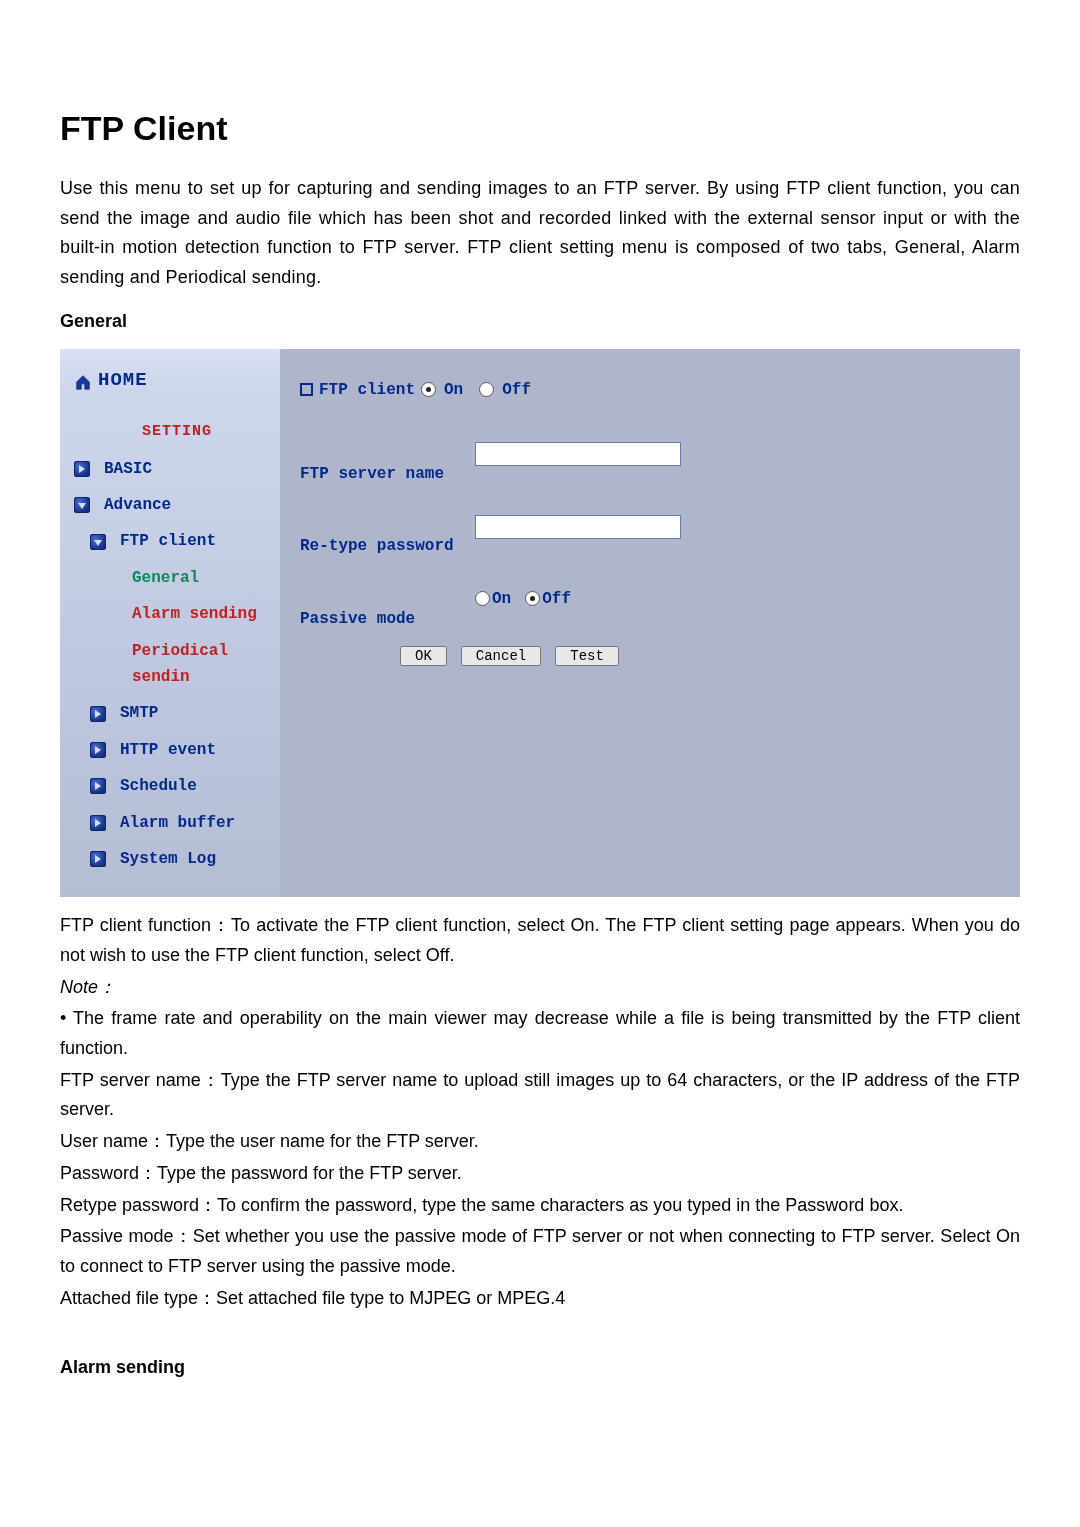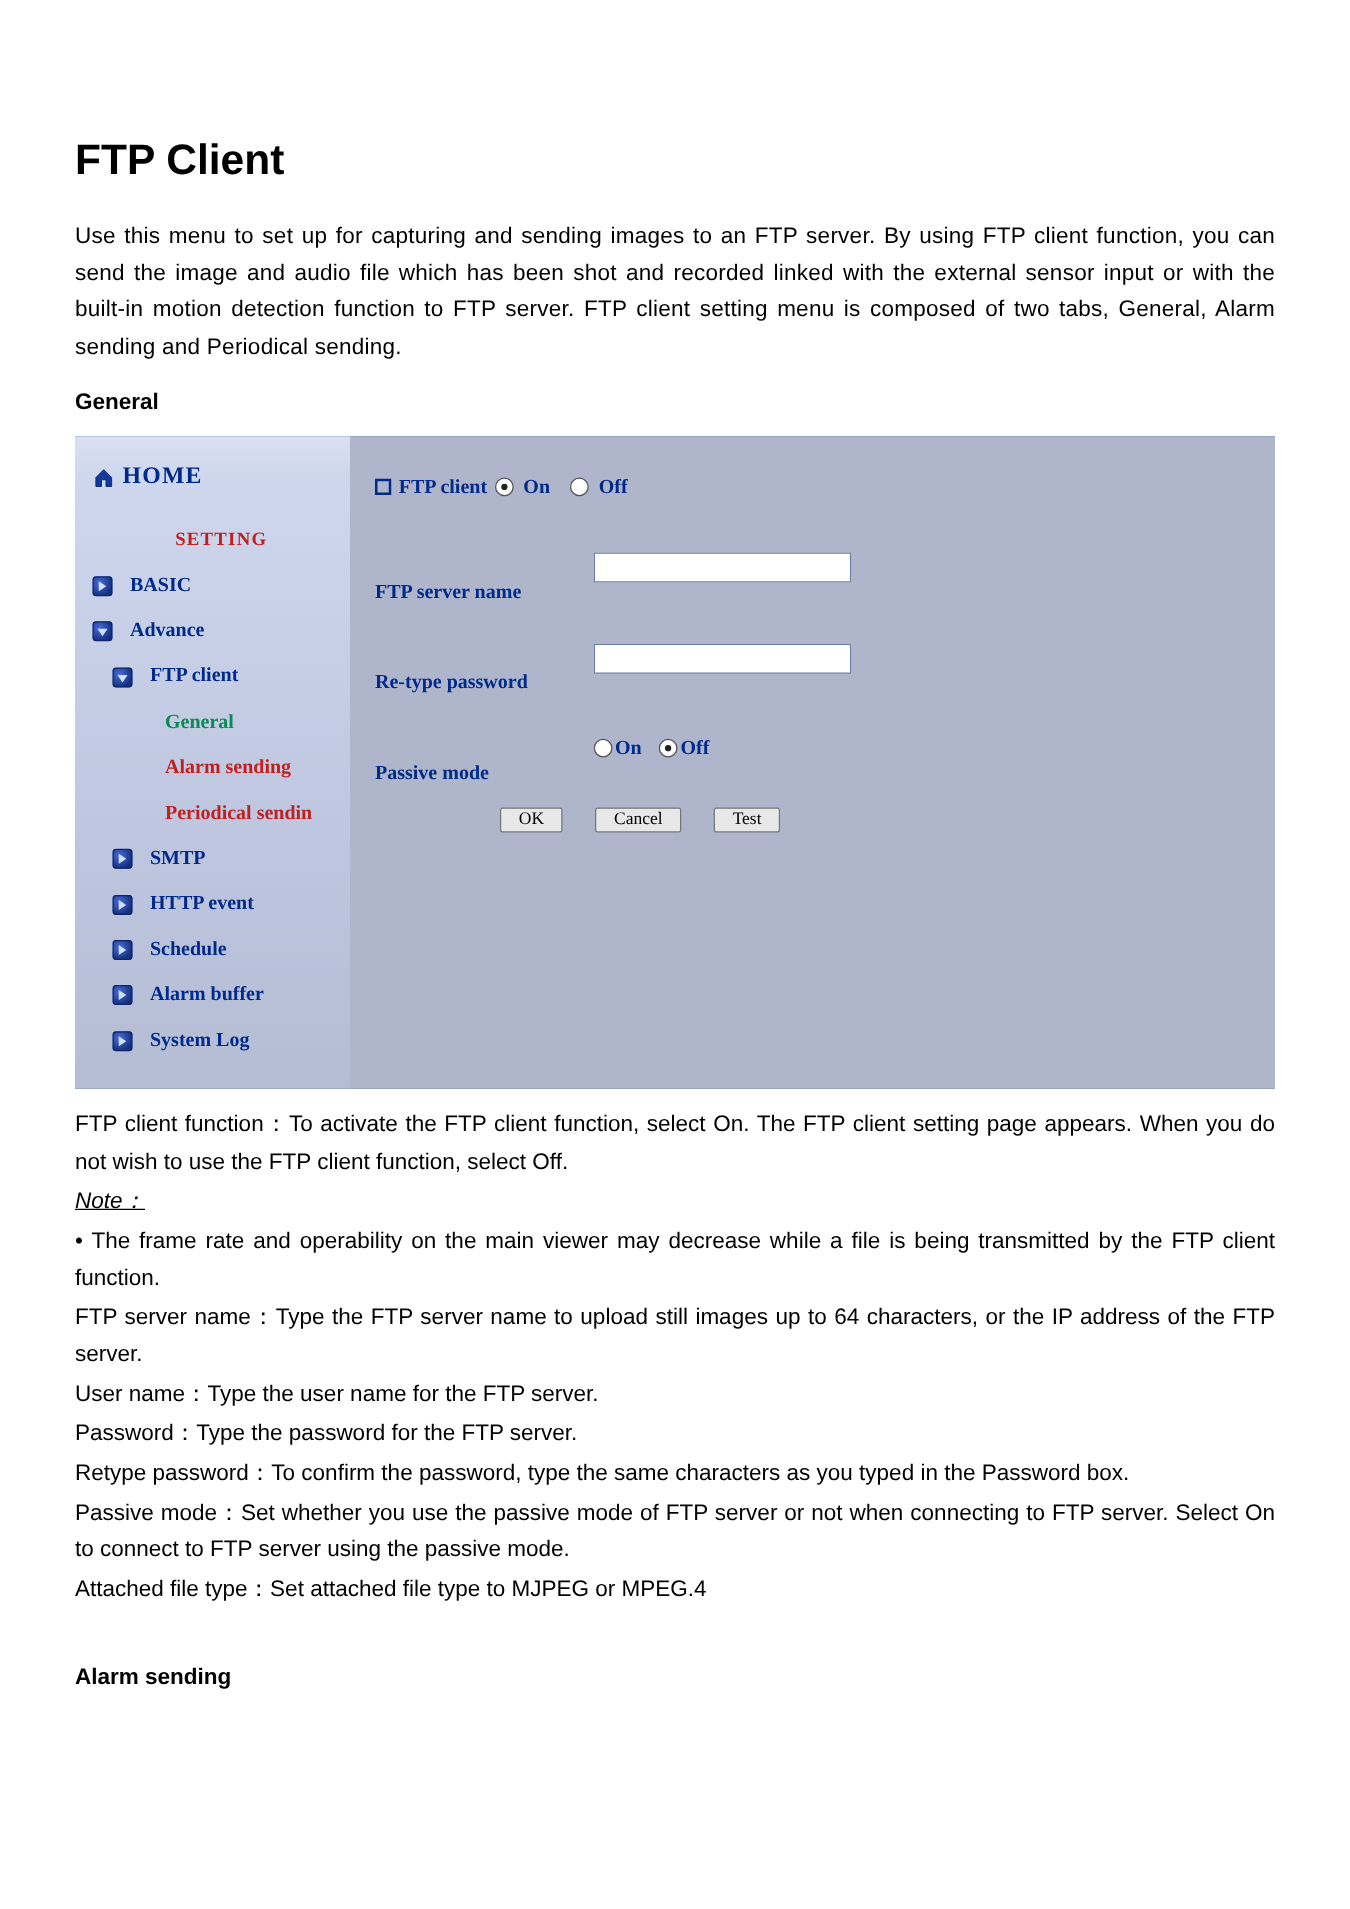--- a/index.html
+++ b/index.html
@@ -28,22 +28,22 @@
     font-weight: bold;
     margin: 4px 0 10px 0;
   }
 
   
 
   .ui-panel {
     display: flex;
     width: 100%;
     box-sizing: border-box;
-    background: #0c4a6e;
-    font-family: Liberation Serif, serif;
+    background: #22c55e;
+    font-family: Liberation Mono, monospace;
     font-size: 16px;
     color: #002a8a;
     margin: 12px 0 14px 0;
     min-height: 440px;
     font-weight: bold;
   }
 
   .sidebar {
     width: 220px;
     flex: 0 0 220px;
@@ -168,21 +168,21 @@
   .form-row input[type=password] {
     width: 200px;
     height: 20px;
     border: 1px solid #6b7ba8;
     background: #fff;
     font-family: inherit;
   }
 
   .button-row {
     display: flex;
-    gap: 26px;
+    gap: 14px;
     margin-top: 14px;
     margin-left: 100px;
   }
   .button-row button {
     font-family: inherit;
     font-size: 14px;
     padding: 1px 14px;
     background: #e8e8e8;
     border: 1px solid #777;
     border-radius: 2px;
@@ -190,21 +190,20 @@
   }
 
   
 
   .body-para {
     margin: 2px 0;
     text-align: justify;
   }
 
   .note-hdr {
-    text-decoration: underline;
     font-style: italic;
   }
 
   .alarm-hdr {
     font-weight: bold;
     margin-top: 40px;
   }
 </style>
 </head>
 <body>

